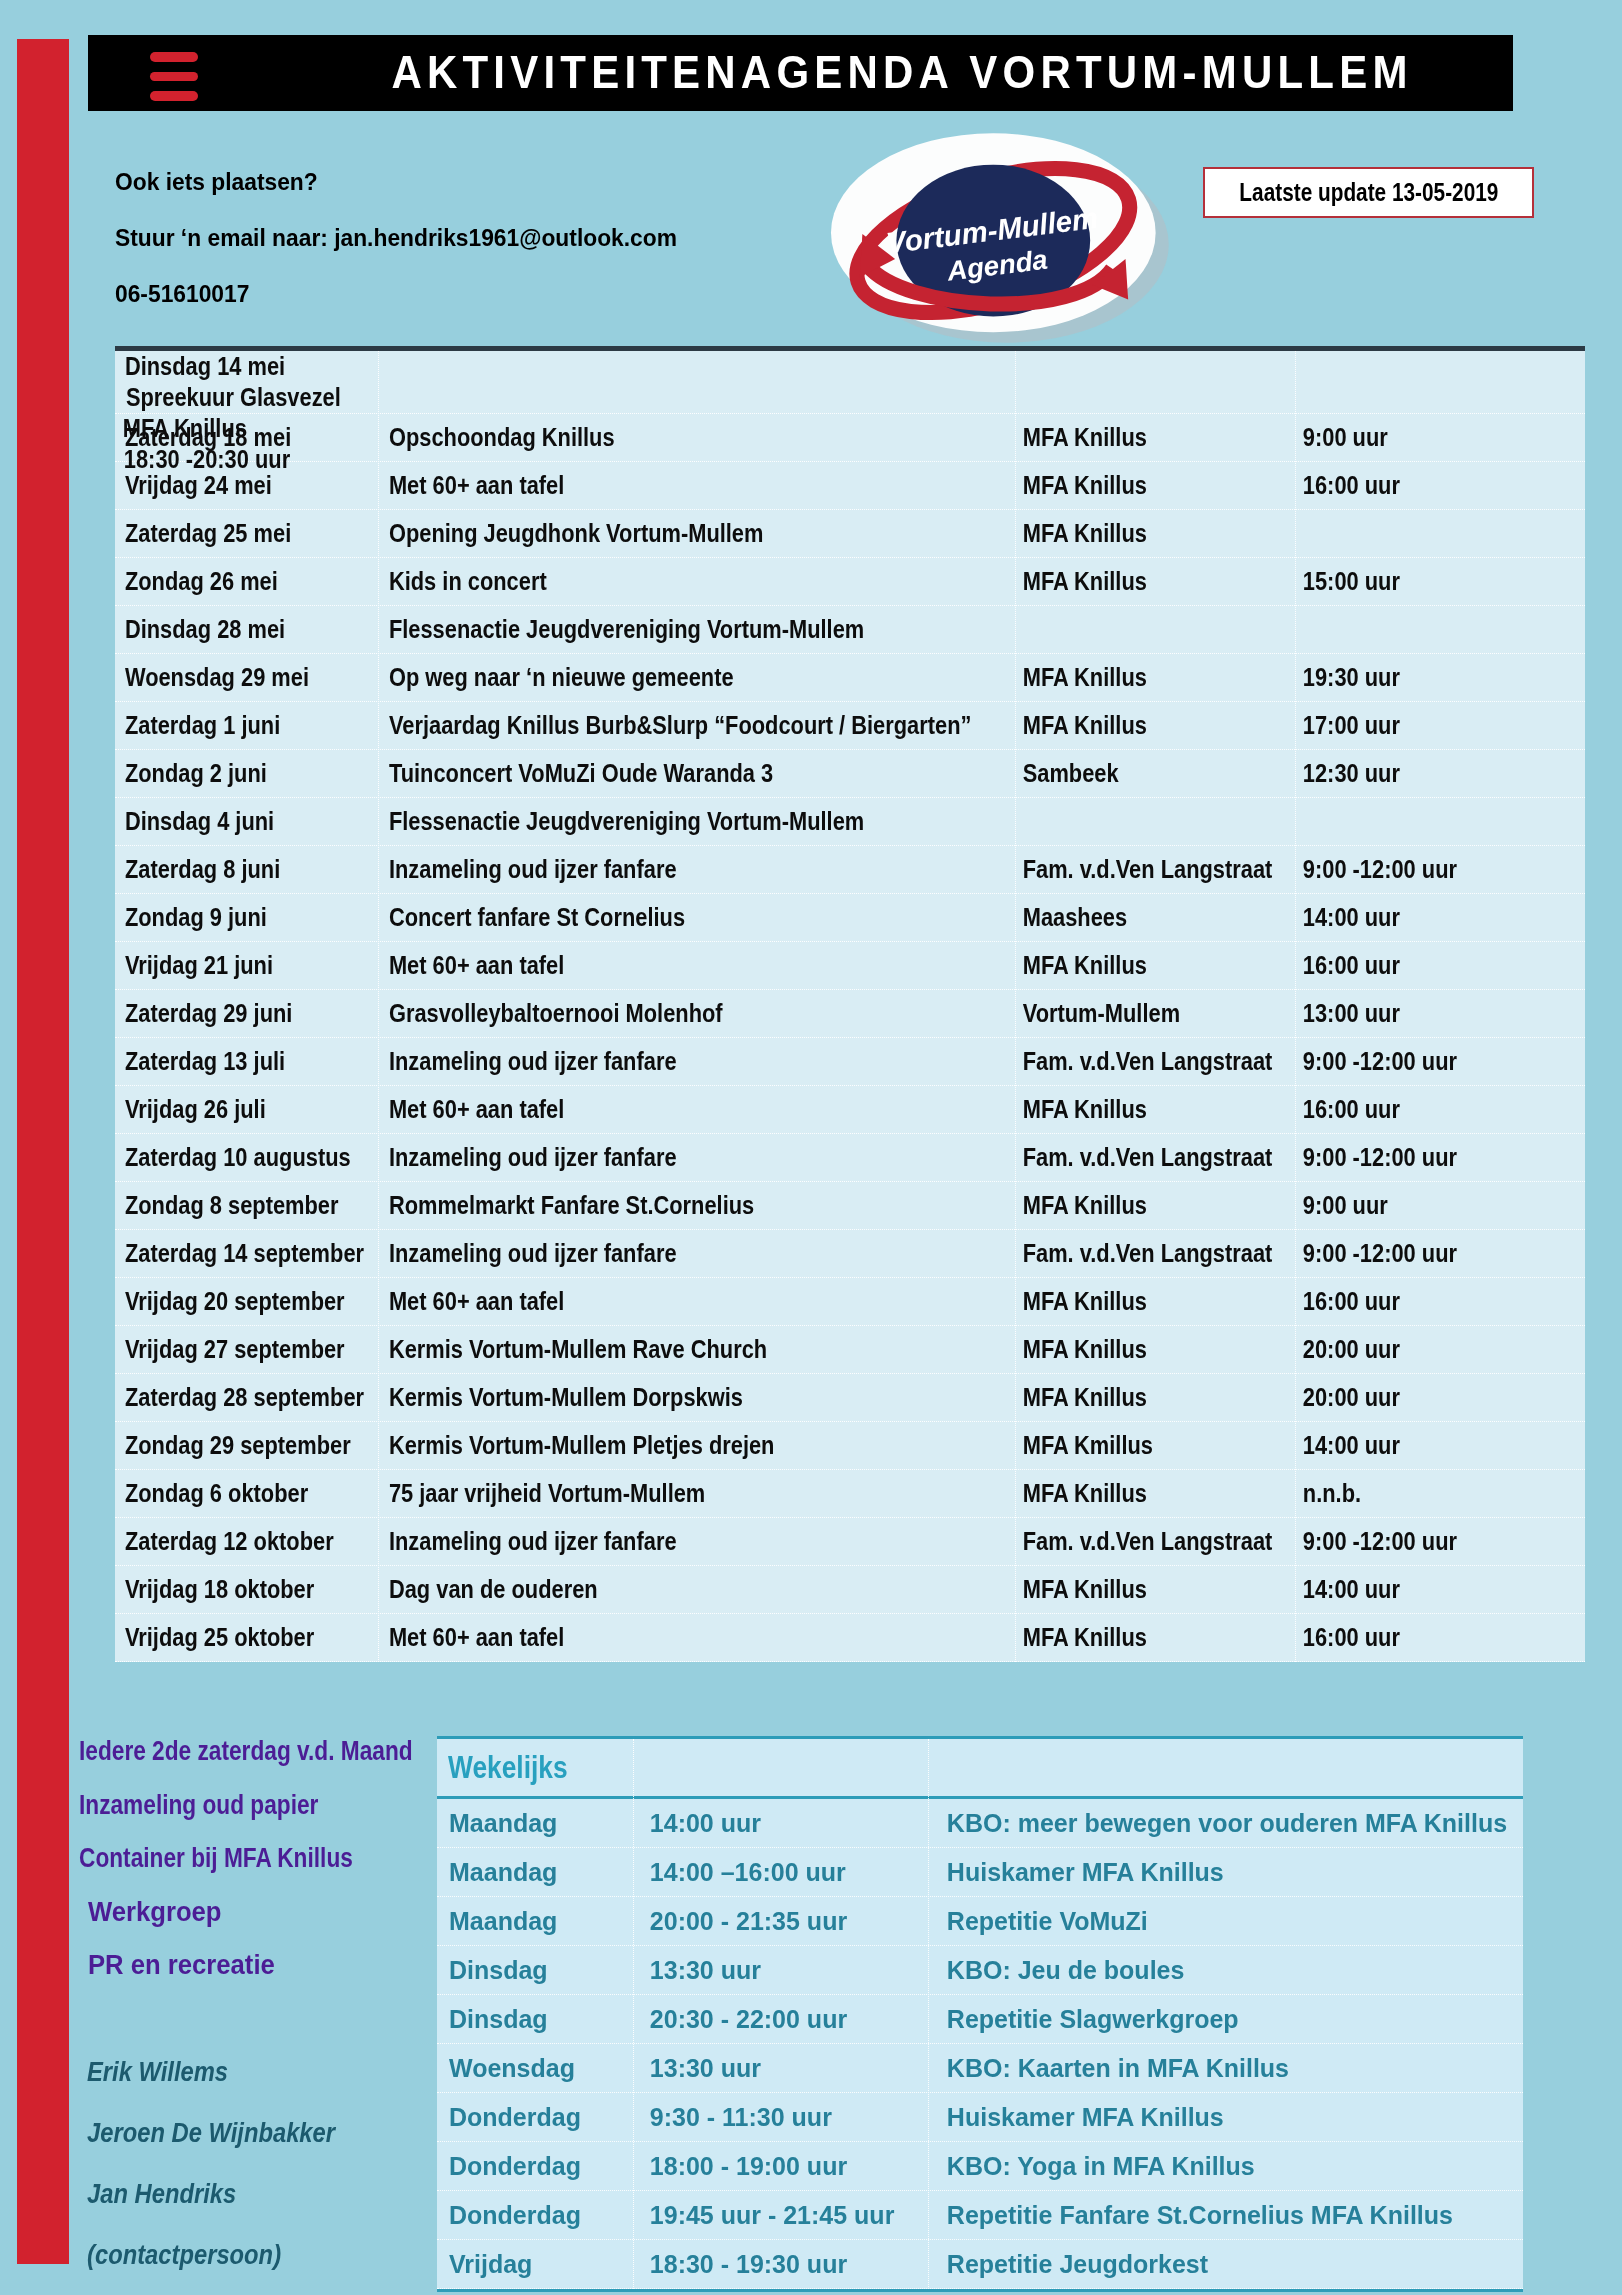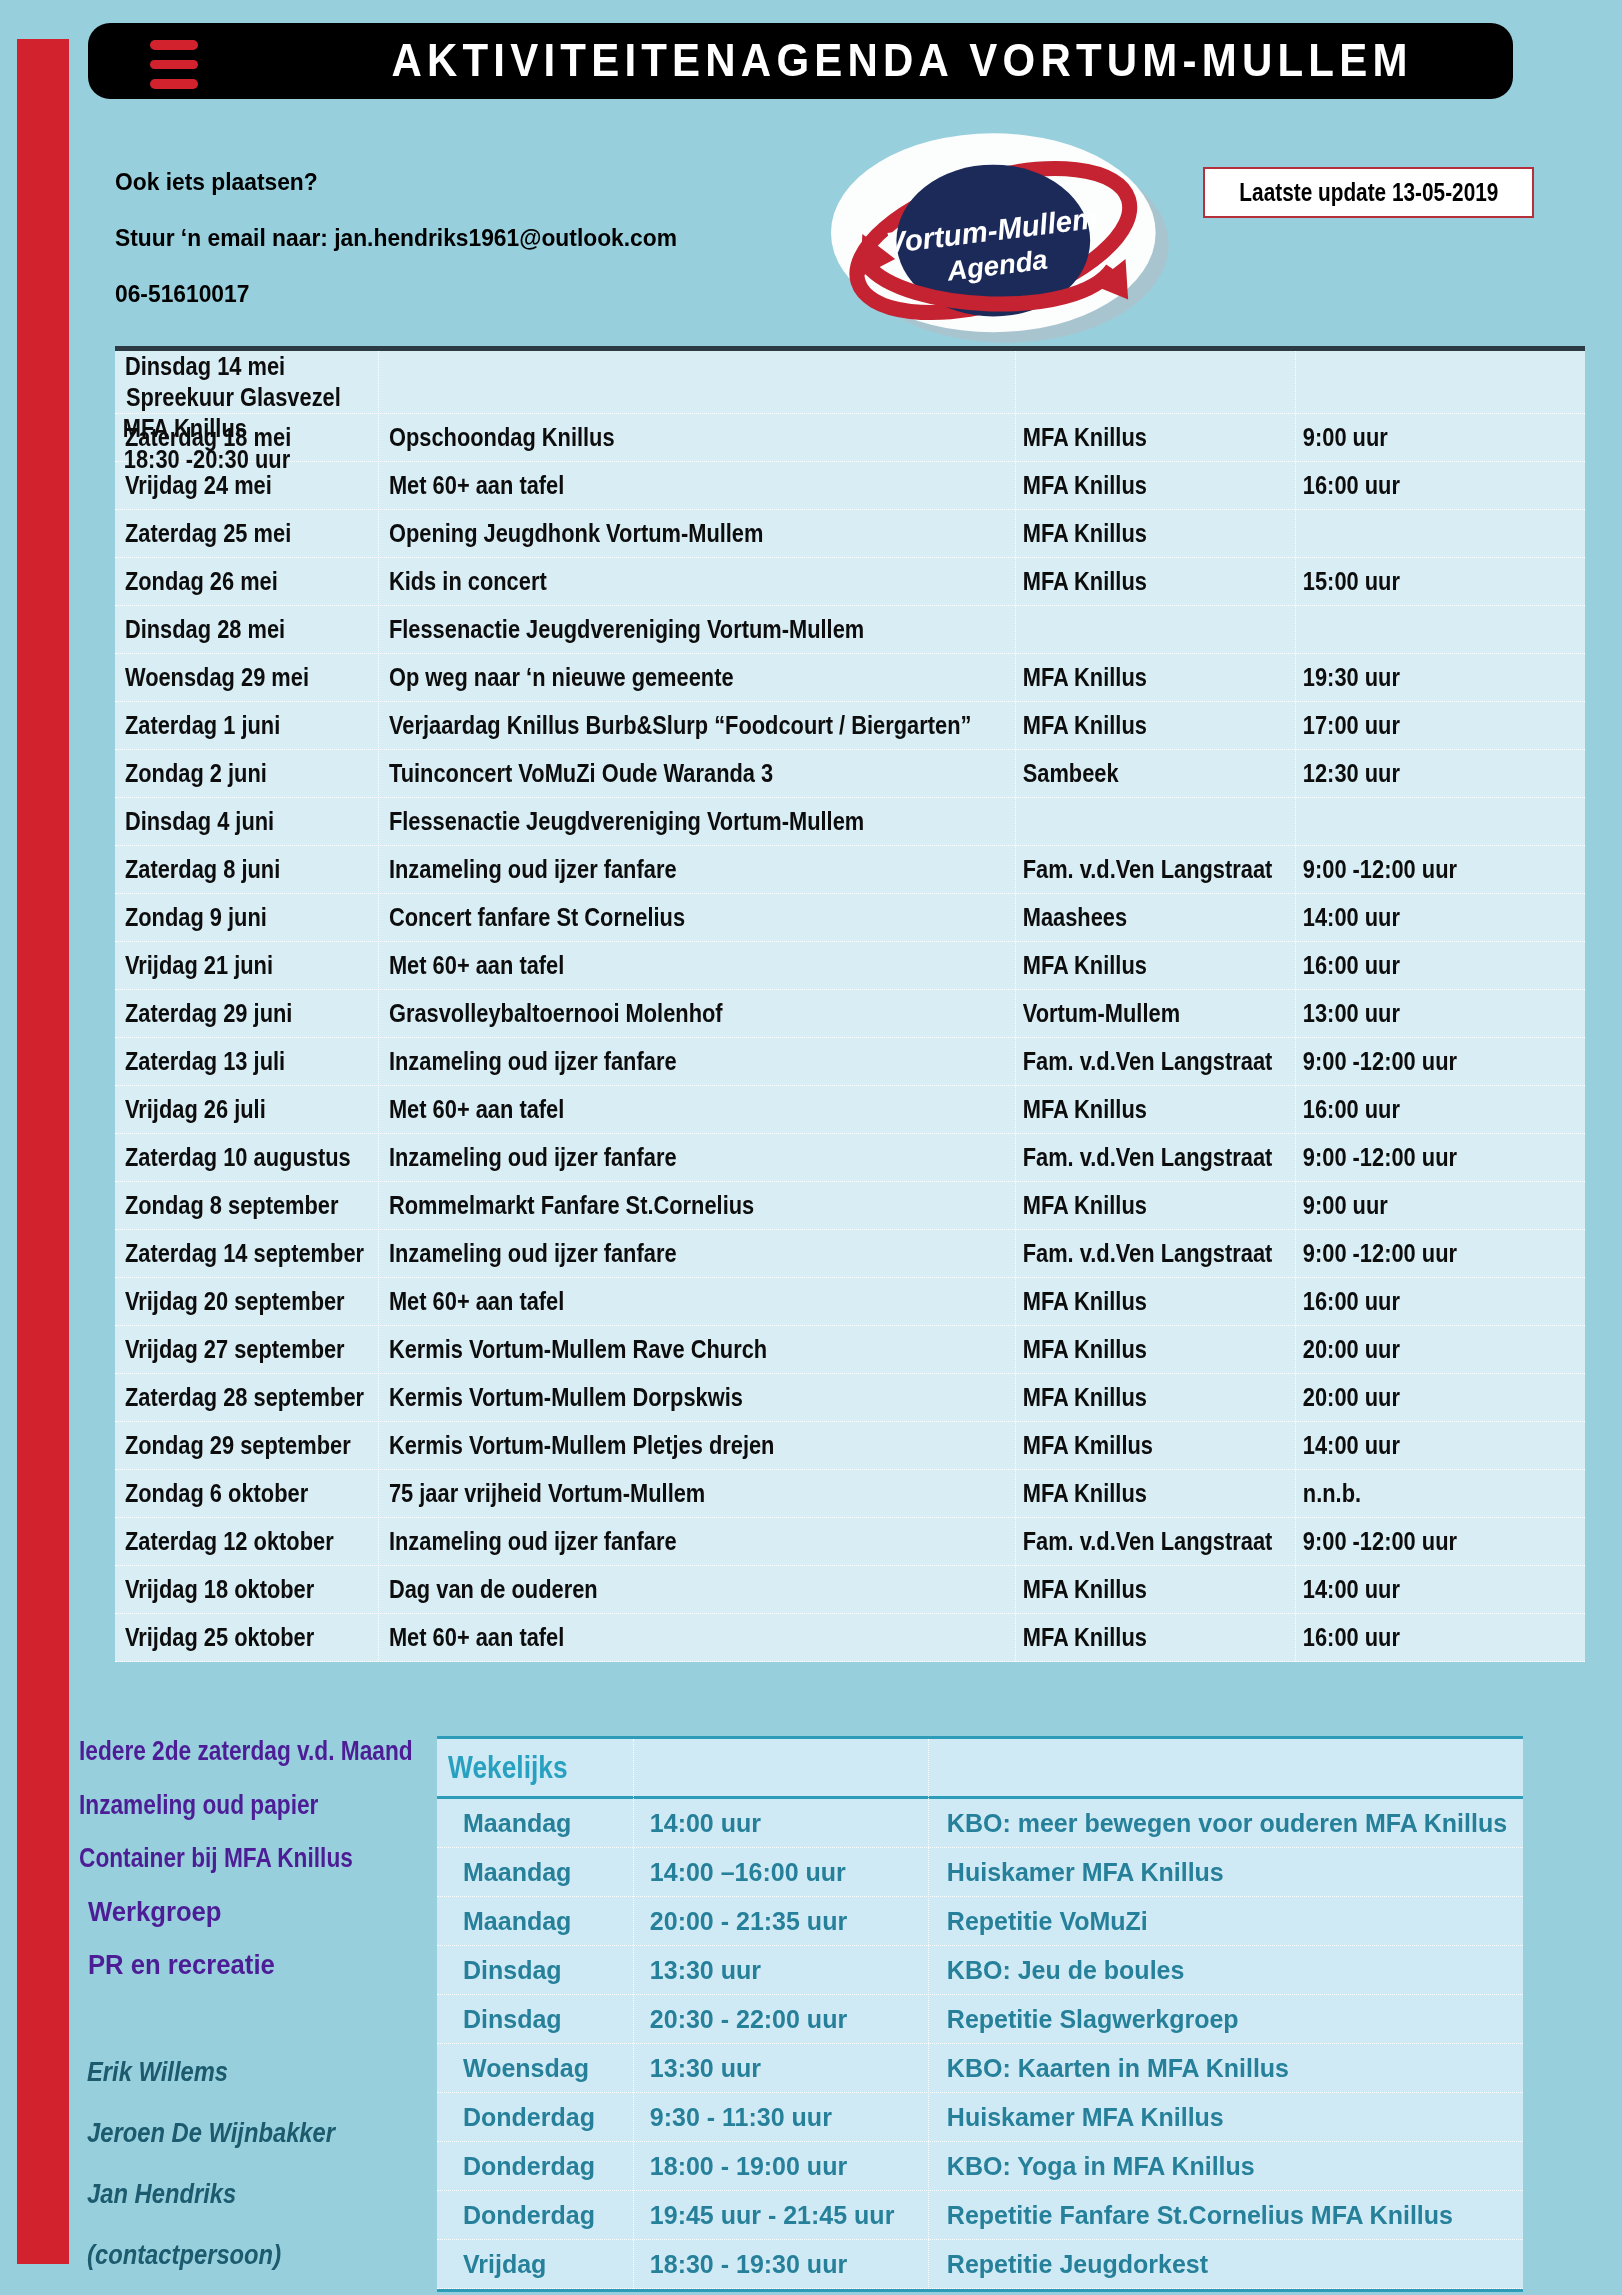--- a/index.html
+++ b/index.html
@@ -3,21 +3,21 @@
 <meta charset="utf-8">
 <style>
   html,body{margin:0;padding:0;}
   .page{position:relative;width:1623px;height:2295px;background:#97cfdd;overflow:hidden;
         font-family:"Liberation Sans",sans-serif;}
 
   
   .red-stripe{position:absolute;left:17px;top:39px;width:52px;height:2225px;background:#d2222e;}
 
   
-  .topbar{position:absolute;left:88px;top:23px;width:1425px;height:76px;background:#000;border-radius:22px;}
+  .topbar{position:absolute;left:88px;top:35px;width:1425px;height:76px;background:#000;}
   .burger{position:absolute;left:62px;top:17px;width:48px;}
   .burger span{display:block;width:48px;height:9.8px;border-radius:5.2px;background:#d2222e;margin-bottom:9.8px;}
   .page-title{position:absolute;left:229px;right:26px;top:0;height:76px;display:flex;align-items:center;
         justify-content:center;color:#fff;font-size:42px;font-weight:bold;letter-spacing:5.2px;white-space:nowrap;
         transform:scaleY(1.08);}
 
   
   .contact{position:absolute;left:115px;top:168px;color:#000;font-weight:bold;font-size:24px;}
   .contact .cline{height:26px;margin-bottom:30px;white-space:nowrap;transform:scaleX(.95);transform-origin:0 50%;}
 
@@ -50,21 +50,21 @@
   .names .ln{height:30px;margin-bottom:31px;white-space:nowrap;transform:scaleX(.88);transform-origin:0 50%;}
 
   
   .weekly{position:absolute;left:437px;top:1723px;width:1086px;background:#cfeaf5;
           border-top:3.3px solid #2d9cb8;border-bottom:3.3px solid #2d9cb8;margin-top:13px;}
   .wk-head{height:60px;border-bottom:3.9px solid #2d9cb8;display:flex;align-items:center;padding-left:10.5px;box-sizing:border-box;}
   .wk-head span{font-size:31px;font-weight:bold;color:#28a0bf;transform:scaleX(.85);transform-origin:0 50%;}
   .wrow{display:flex;height:49px;border-bottom:1.3px dotted rgba(255,255,255,.9);box-sizing:border-box;}
   .wrow:last-child{border-bottom:none;}
   .wc{display:flex;align-items:center;box-sizing:border-box;font-weight:bold;font-size:25px;color:#26809a;white-space:nowrap;}
-  .wc1{width:196px;padding-left:26px;}
+  .wc1{width:196px;padding-left:12px;}
   .wc2{width:296px;padding-left:17px;}
   .wc3{width:595px;padding-left:18.3px;}
   .wk-vline{position:absolute;top:0;bottom:0;border-left:1.3px dotted rgba(255,255,255,.9);}
   .wv1{left:196px;}.wv2{left:491px;}
 </style>
 </head>
 <body>
 
 <div class="page">
 

